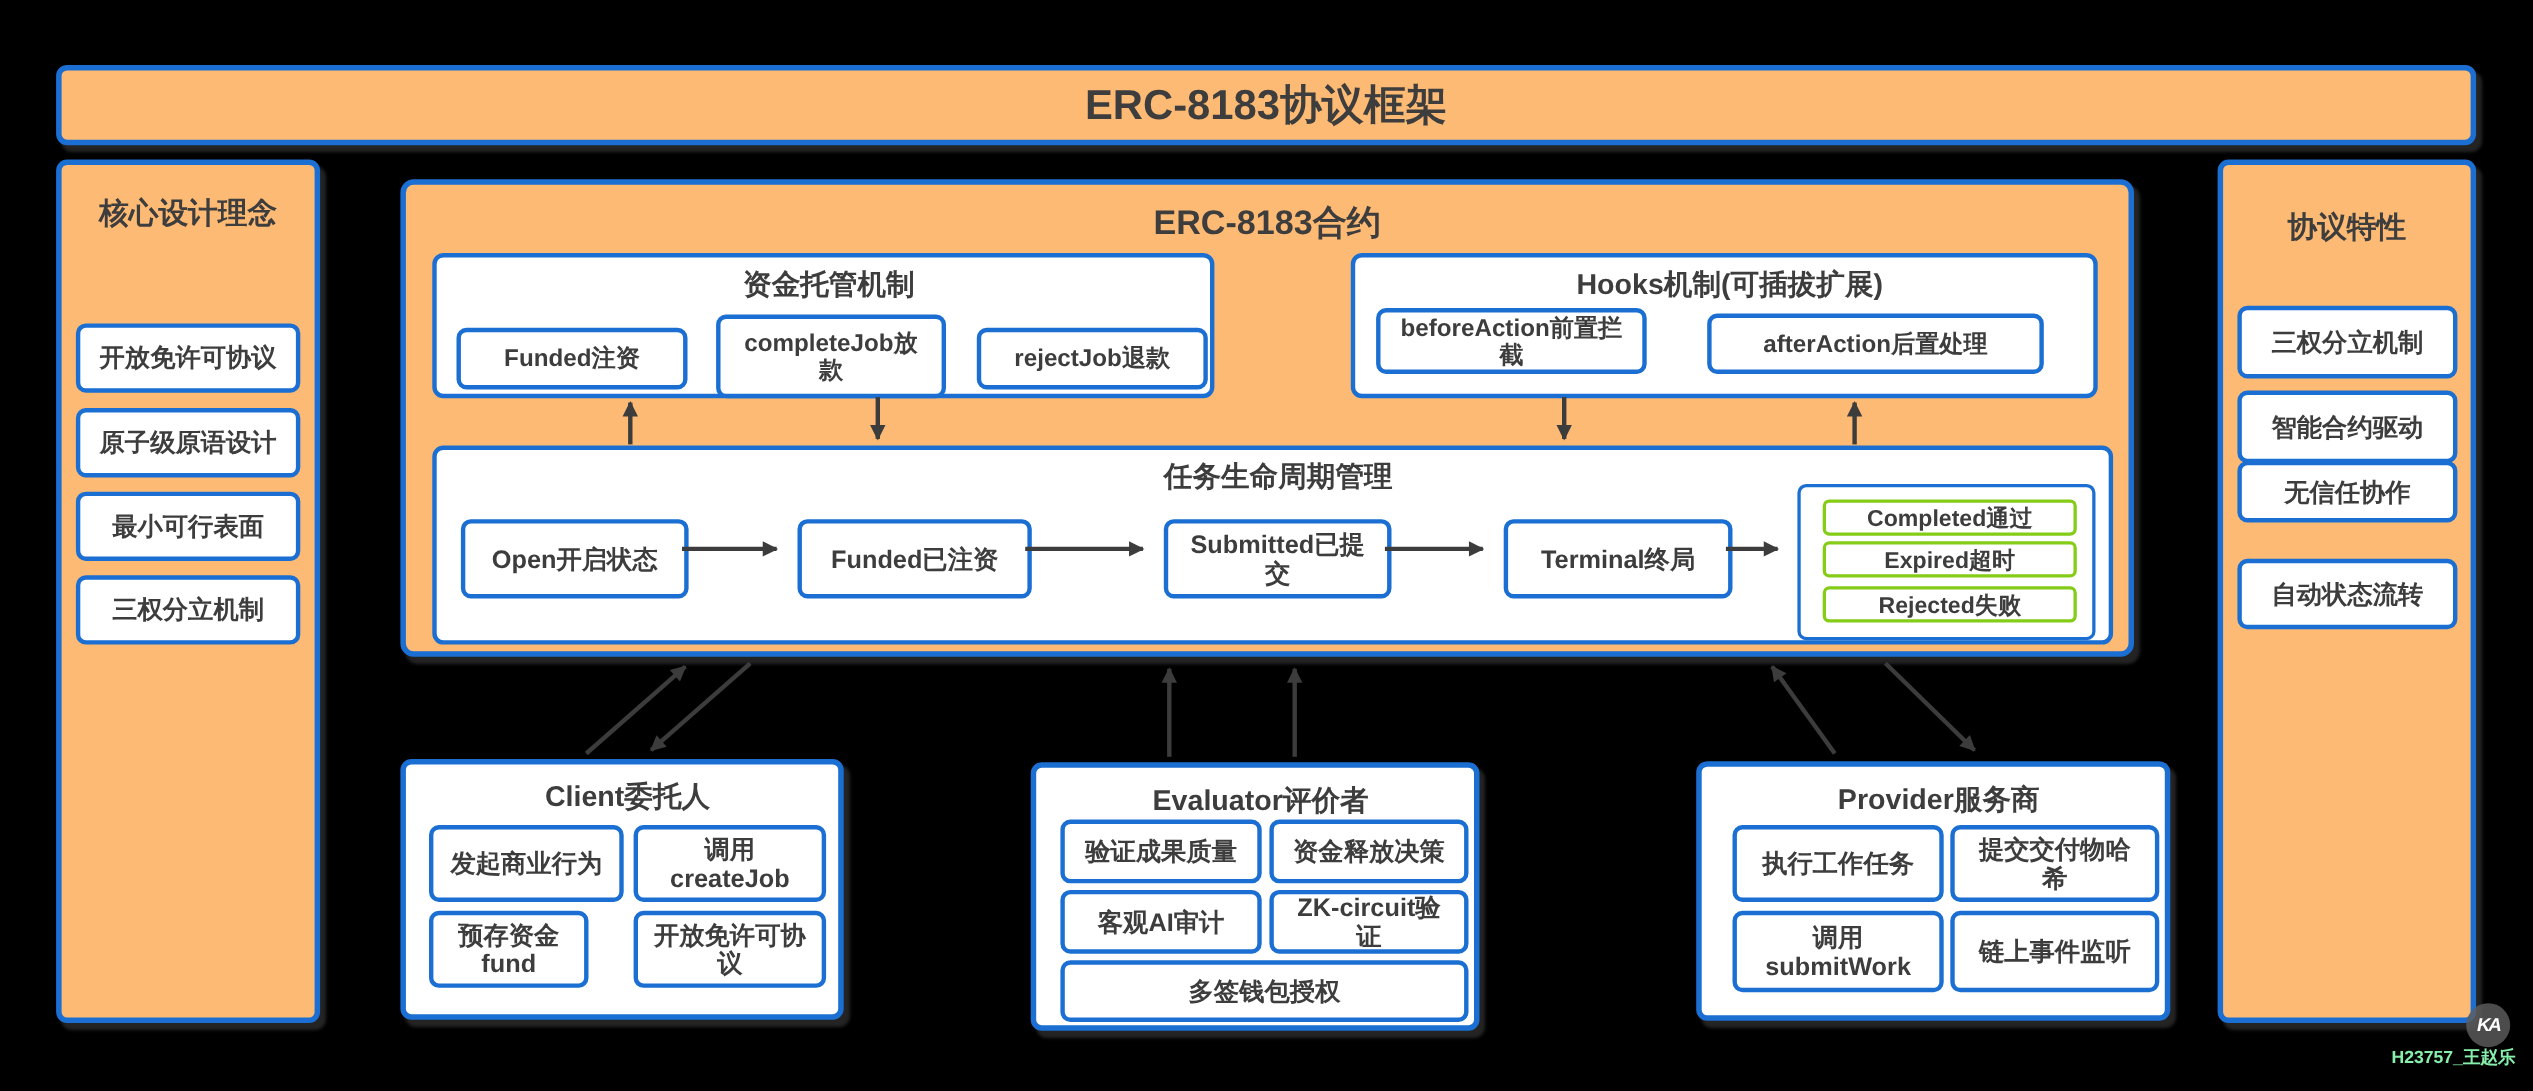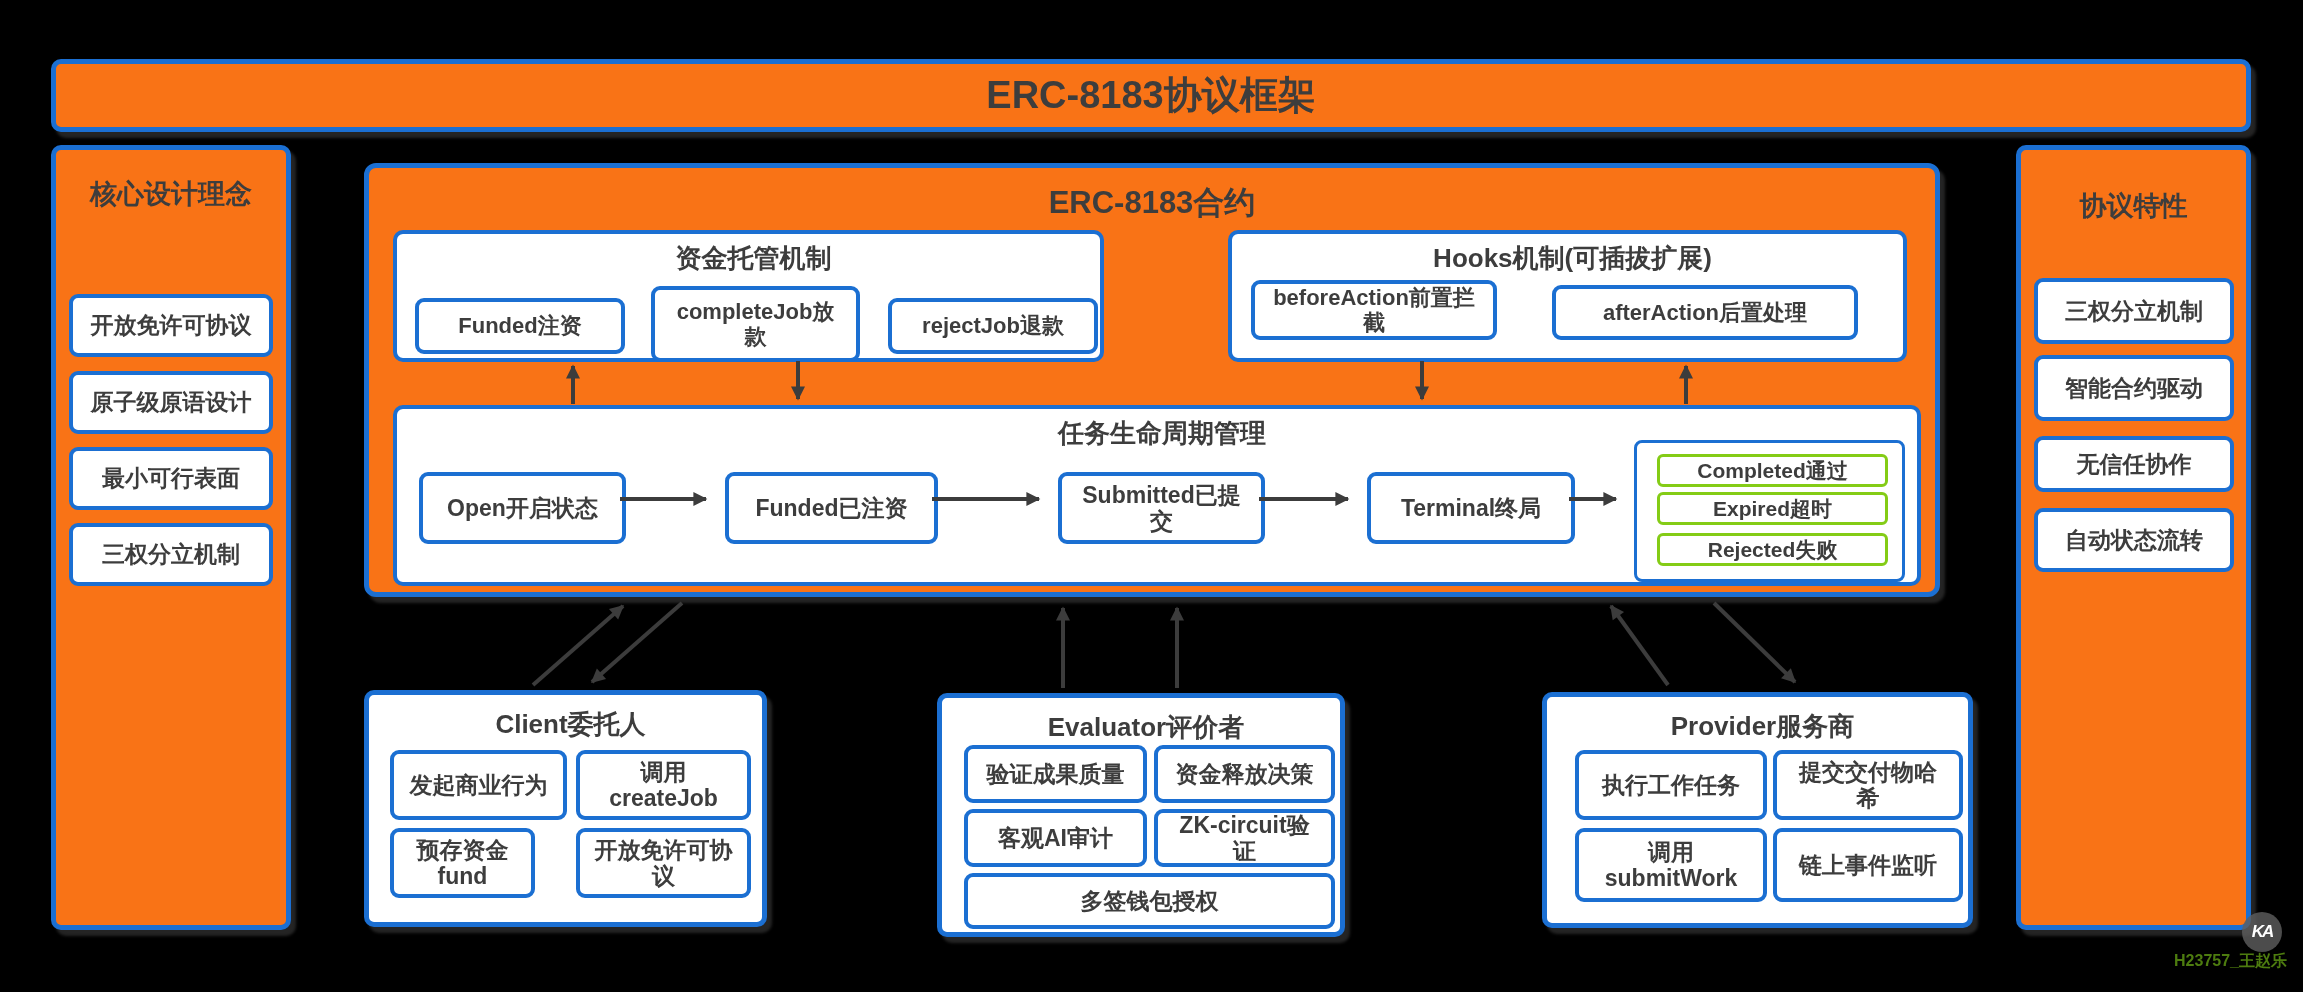--- a/index.html
+++ b/index.html
@@ -1,21 +1,21 @@
 <!DOCTYPE html>
 <html><head>
 <meta charset="utf-8">
 <style>
   html,body{margin:0;padding:0;background:#000;}
   #stage{
     position:relative;width:2303px;height:992px;background:#000;overflow:hidden;
     font-family:"Liberation Sans",sans-serif;font-weight:700;color:#3d3d3d;
   }
   .panel{
-    position:absolute;background:#f97316;border:5px solid #1b6fd2;border-radius:10px;
+    position:absolute;background:#fdba74;border:5px solid #1b6fd2;border-radius:10px;
     box-shadow:5px 6px 3px rgba(130,130,130,0.28);box-sizing:border-box;
   }
   .white-box{
     position:absolute;background:#fff;border:4px solid #1b6fd2;border-radius:10px;
     box-sizing:border-box;
   }
   .actor-box{
     position:absolute;background:#fff;border:5px solid #1b6fd2;border-radius:10px;
     box-sizing:border-box;box-shadow:5px 6px 3px rgba(130,130,130,0.28);
   }
@@ -33,21 +33,21 @@
   #main-title-bar{display:flex;align-items:center;justify-content:center;font-size:38px;}
   .panel-title{font-size:27px;}
   .section-title{font-size:26px;padding-left:10px;}
   #arrow-layer{position:absolute;left:0;top:0;pointer-events:none;}
   #brand-logo{
     position:absolute;left:2242px;top:912px;width:40px;height:40px;border-radius:50%;
     background:rgba(95,95,95,0.8);display:flex;align-items:center;justify-content:center;
     z-index:10;color:#fff;font-size:17px;letter-spacing:-2px;font-style:italic;
   }
   #watermark-text{
-    position:absolute;right:16px;top:951px;color:#4d7c0f;font-size:16px;z-index:10;
+    position:absolute;right:16px;top:951px;color:#86efac;font-size:16px;z-index:10;
     text-shadow:0 0 2px #000;
   }
 </style>
 </head>
 <body>
 
 <div id="stage">
 
   <div id="main-title-bar" class="panel" style="left:51px;top:59px;width:2200px;height:73px;">
     <span>ERC-8183协议框架</span>
@@ -58,21 +58,21 @@
     <div class="btn" style="left:13px;top:144px;width:204px;height:63px;">开放免许可协议</div>
     <div class="btn" style="left:13px;top:221px;width:204px;height:63px;">原子级原语设计</div>
     <div class="btn" style="left:13px;top:297px;width:204px;height:63px;">最小可行表面</div>
     <div class="btn" style="left:13px;top:373px;width:204px;height:63px;">三权分立机制</div>
   </div>
 
   <div class="panel" style="left:2016px;top:145px;width:235px;height:785px;">
     <div class="centered-title panel-title" style="top:38px;">协议特性</div>
     <div class="btn" style="left:13px;top:128px;width:200px;height:66px;">三权分立机制</div>
     <div class="btn" style="left:13px;top:205px;width:200px;height:66px;">智能合约驱动</div>
-    <div class="btn" style="left:13px;top:286px;width:200px;height:56px;">无信任协作</div>
+    <div class="btn" style="left:13px;top:269px;width:200px;height:56px;">无信任协作</div>
     <div class="btn" style="left:13px;top:358px;width:200px;height:64px;">自动状态流转</div>
   </div>
 
   <div class="panel" style="left:364px;top:163px;width:1576px;height:434px;border-radius:12px;">
     <div class="centered-title" style="top:14px;font-size:31px;">ERC-8183合约</div>
 
     <div class="white-box" style="left:24px;top:62px;width:711px;height:132px;">
       <div class="centered-title section-title" style="top:7px;">资金托管机制</div>
       <div class="btn" style="left:18px;top:64px;width:210px;height:56px;font-size:22px;">Funded注资</div>
       <div class="btn" style="left:254px;top:52px;width:209px;height:76px;font-size:22px;">completeJob放款</div>

